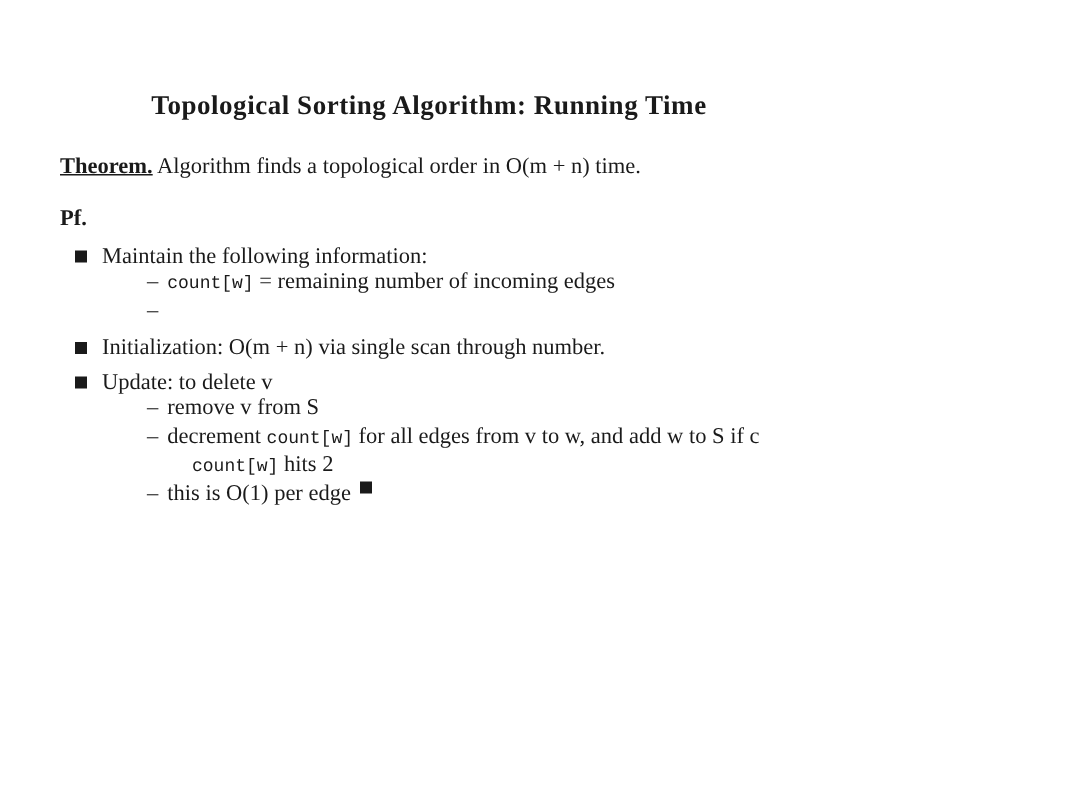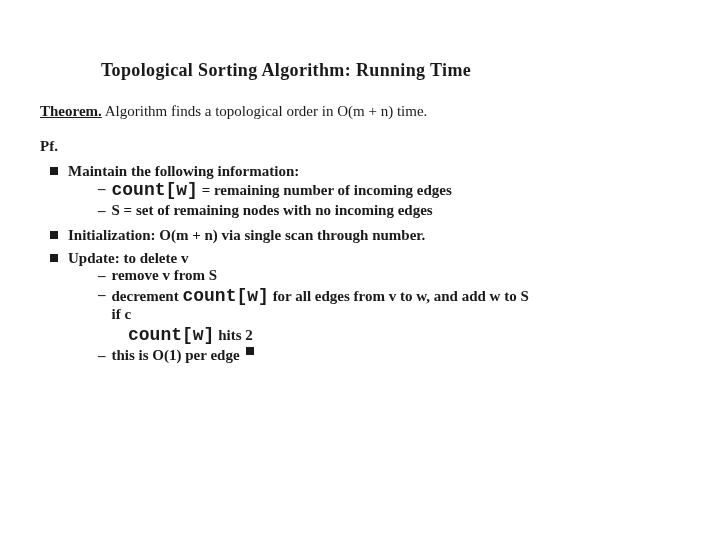--- a/index.html
+++ b/index.html
@@ -48,21 +48,20 @@
     .pf-label {
       font-weight: bold;
       margin-bottom: 8px;
     }
 
     .bullet-item {
       display: flex;
       align-items: flex-start;
       margin-bottom: 6px;
       margin-left: 10px;
-      font-weight: bold;
     }
 
     .bullet-square {
       display: inline-block;
       width: 8px;
       height: 8px;
       background: #1a1a1a;
       margin-top: 4px;
       margin-right: 10px;
       flex-shrink: 0;
@@ -79,21 +78,21 @@
       margin-bottom: 2px;
     }
 
     .dash {
       margin-right: 6px;
       flex-shrink: 0;
     }
 
     .mono {
       font-family: 'Courier New', Courier, monospace;
-      font-size: 18px;
+      font-size: 12px;
     }
 
     .count-hits {
       margin-left: 60px;
       margin-bottom: 2px;
     }
 
     .page-number {
       position: absolute;
       bottom: 12px;
@@ -131,21 +130,20 @@
       <div class="bullet-content">
         <span>Maintain the following information:</span>
         <div class="sub-item">
           <span class="dash">–</span>
           <span>
             <span class="mono">count[w]</span><span> = remaining number of incoming edges</span>
           </span>
         </div>
         <div class="sub-item">
           <span class="dash">–</span>
-          <span>S = set of remaining nodes with no incoming edges</span>
         </div>
       </div>
     </div>
 
     <div class="bullet-item">
       <span class="bullet-square"></span>
       <div class="bullet-content">
         <span>Initialization: O(m + n) via single scan through number.</span>
       </div>
     </div>

